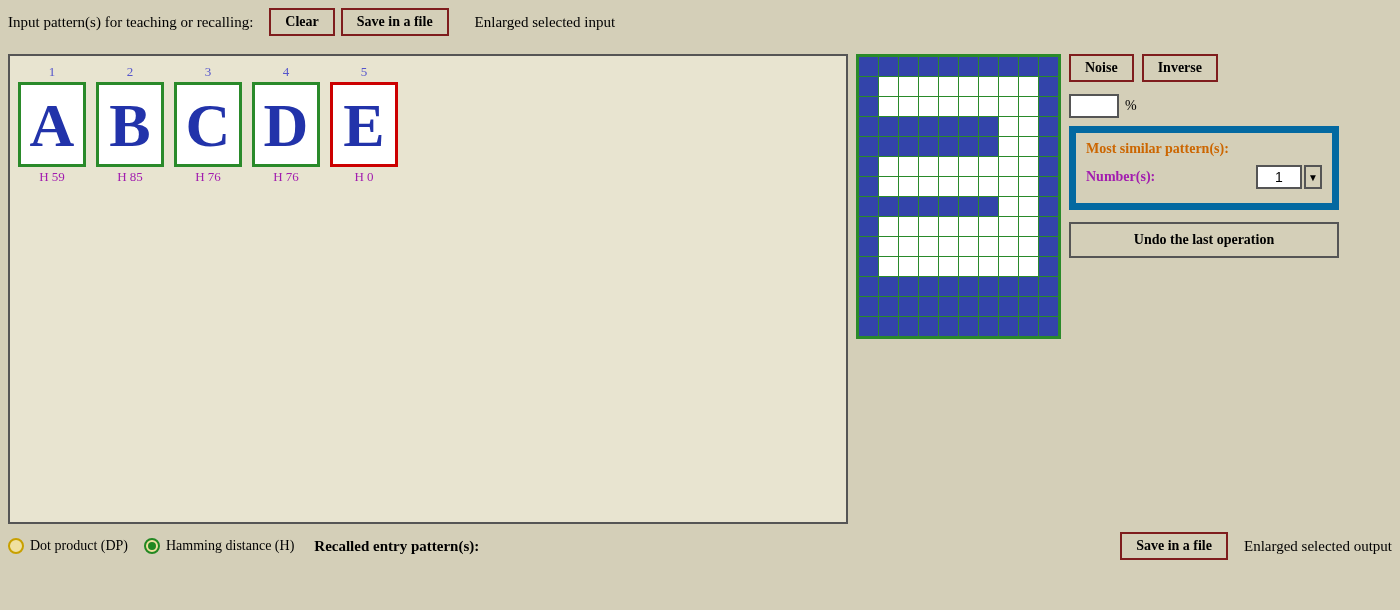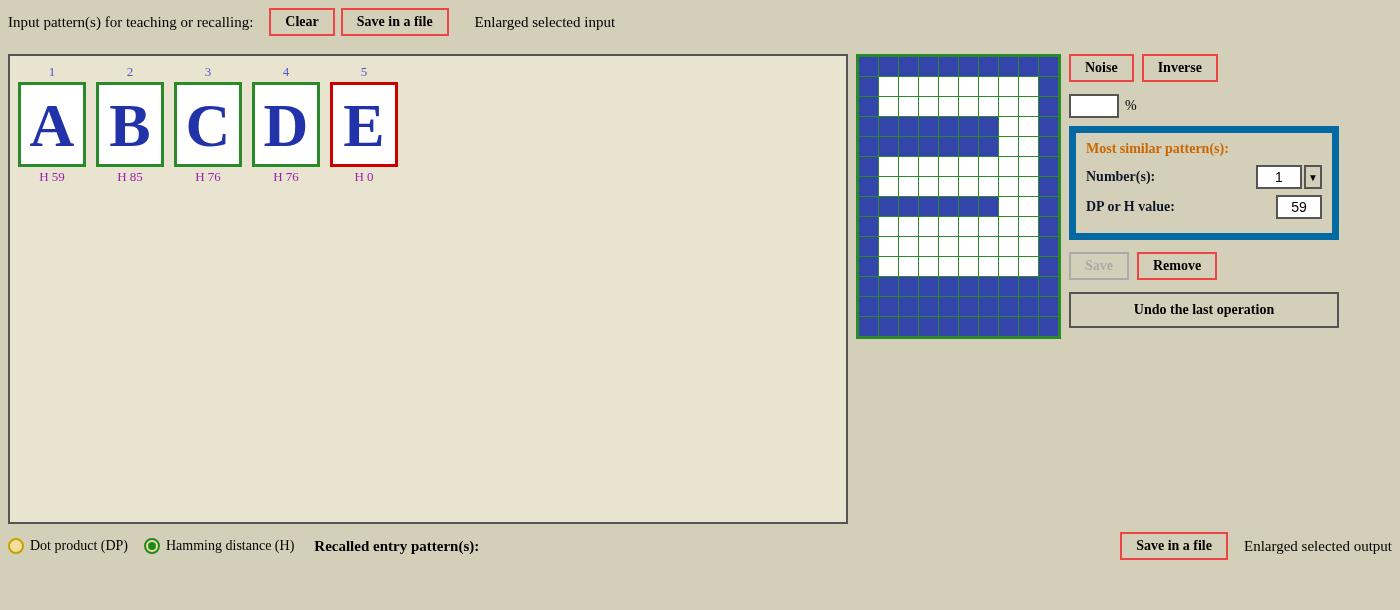--- a/index.html
+++ b/index.html
@@ -29,21 +29,21 @@
     }
 
     .top-bar-label {
       font-size: 15px;
       color: #000;
       margin-right: 16px;
     }
 
     .btn {
       background: #d4cfb8;
-      border: 2px solid #ef4444;
+      border: 2px solid #7f1d1d;
       padding: 4px 14px;
       font-size: 14px;
       font-family: 'Times New Roman', serif;
       cursor: pointer;
       font-weight: bold;
     }
     .btn:disabled { color: #aaa; border-color: #aaa; cursor: default; background: #d4cfb8; }
 
     .top-bar .btn { margin-right: 6px; }
 
@@ -196,21 +196,21 @@
     .field-row {
       display: flex;
       align-items: center;
       justify-content: space-between;
       margin-bottom: 6px;
     }
 
     .field-label {
       font-size: 14px;
       font-weight: bold;
-      color: #0f172a;
+      color: #a21caf;
     }
 
     .field-value-box {
       display: flex;
       align-items: center;
       gap: 2px;
     }
 
     .field-input {
       width: 46px;
@@ -539,32 +539,22 @@
         <div class="most-similar-title">Most similar pattern(s):</div>
 
         <div class="field-row">
           <span class="field-label">Number(s):</span>
           <div class="field-value-box">
             <input class="field-input" type="text" value="1" style="">
             <div class="dropdown-arrow">▼</div>
           </div>
         </div>
 
-        <div class="field-row">
-          <span class="field-label">DP or H value:</span>
-          <div class="field-value-box">
-            <input class="field-input" type="text" value="59" style="">
-          </div>
-        </div>
-      </div>
-
-      <div class="save-remove-row">
-        <button class="btn" disabled="">Save</button>
-        <button class="btn">Remove</button>
-      </div>
+      </div>
+
 
       <button class="undo-btn">Undo the last operation</button>
     </div>
 
   </div>
 
   <div class="bottom-section">
     <div class="radio-group">
       <div class="radio-item">
         <div class="radio-circle-outer dp"></div>

